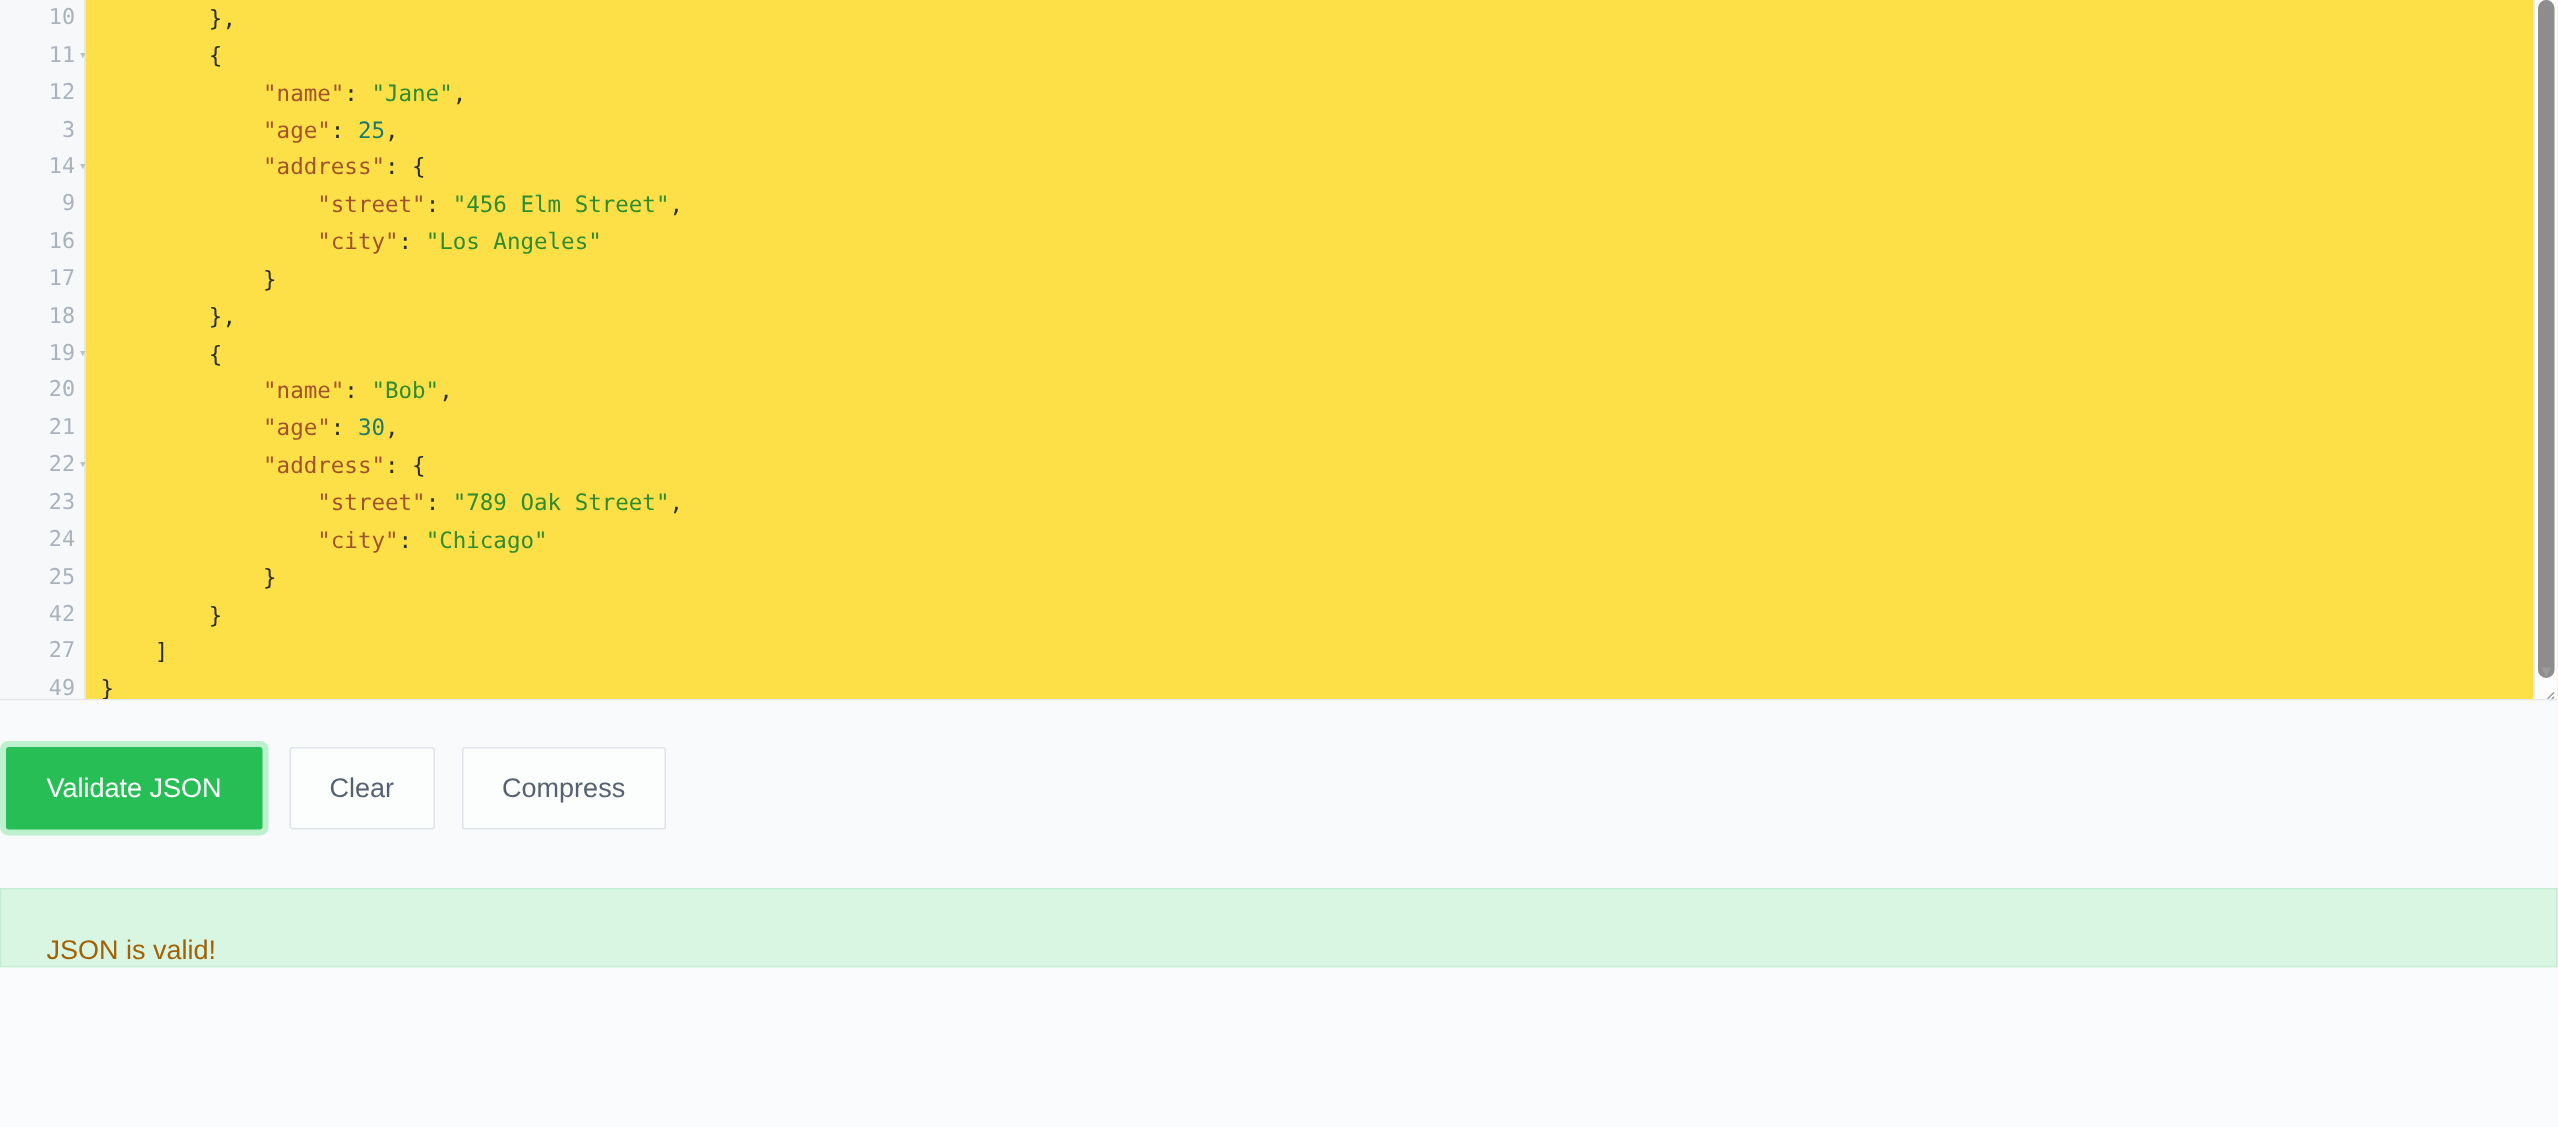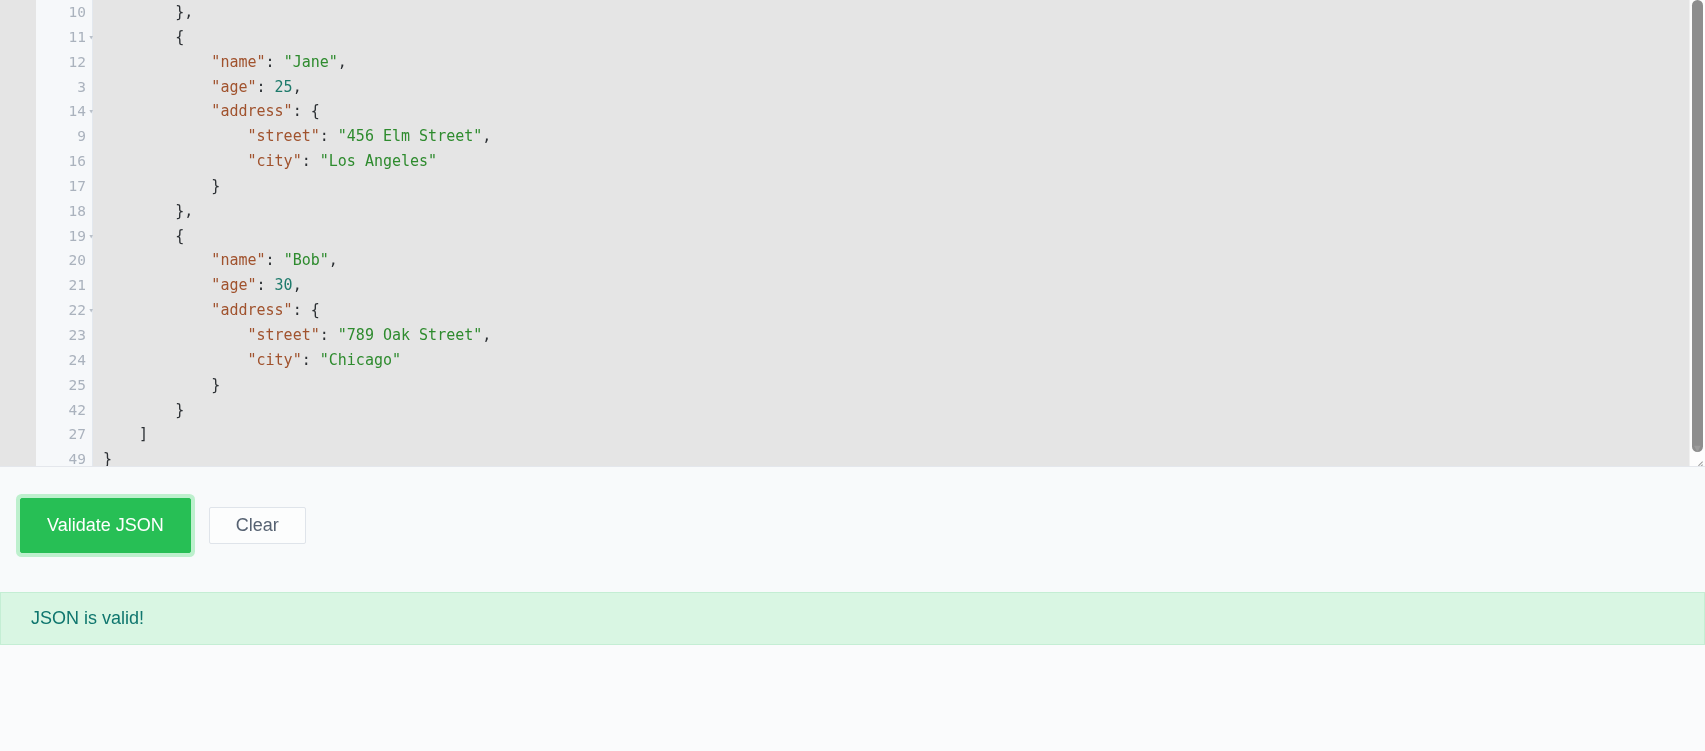--- a/index.html
+++ b/index.html
@@ -25,22 +25,21 @@
     background: #ffffff;
     overflow: hidden;
   }
   .editor-scroll {
     position: absolute;
     left: 0;
     top: 0;
     right: 0;
     bottom: 0;
     display: flex;
-    background: #e5e5e5;
-    padding-left: 36px;
+    background: #fde047;
   }
   .gutter {
     width: 57px;
     flex: 0 0 57px;
     background: #f6f8fa;
     border-right: 1px solid #e3e8ee;
     box-sizing: border-box;
     padding-top: 0px;
   }
   .code-area {
@@ -171,46 +170,46 @@
     justify-content: center;
   }
   .btn-primary {
     background: #27bf55;
     color: #ffffff;
     border: 1px solid #27bf55;
     height: 55px;
     padding: 0 26px;
     border-radius: 2px;
     box-shadow: 0 0 0 4px #bdf0cd;
-    margin-left: 20px;
+    margin-left: 4px;
   }
   .btn-secondary {
     background: #fcfdfd;
     color: #566272;
     border: 1px solid #dfe4ea;
-    height: 37px;
+    height: 55px;
     padding: 0 26px;
     border-radius: 2px;
   }
   .btn-gap { width: 18px; flex: 0 0 18px; }
 
   
   .alert {
     position: absolute;
     left: 0px;
     top: 592px;
     width: 1705px;
     height: 53px;
     background: #d9f6e3;
     border: 1px solid #c4eed4;
     box-sizing: border-box;
     display: flex;
-    align-items: center;
+    align-items: flex-end;
     padding-left: 30px;
-    color: #0f766e;
+    color: #a16207;
     font-size: 18px;
     font-family: "Liberation Sans", sans-serif;
   }
   .page-bottom {
     position: absolute;
     left: 0;
     top: 645px;
     width: 1705px;
     height: 106px;
     background: #fafbfc;
@@ -278,20 +277,21 @@
   </div>
 </div>
 <div class="editor-bottom-border"></div>
 
 <div class="toolbar">
   <div class="btn-row">
     <button class="btn btn-primary">Validate JSON</button>
     <span class="btn-gap"></span>
     <button class="btn btn-secondary">Clear</button>
     <span class="btn-gap"></span>
+    <button class="btn btn-secondary">Compress</button>
   </div>
 </div>
 
 <div class="alert">
   <span>JSON is valid!</span>
 </div>
 
 <div class="page-bottom"></div>
 
 </body></html>

